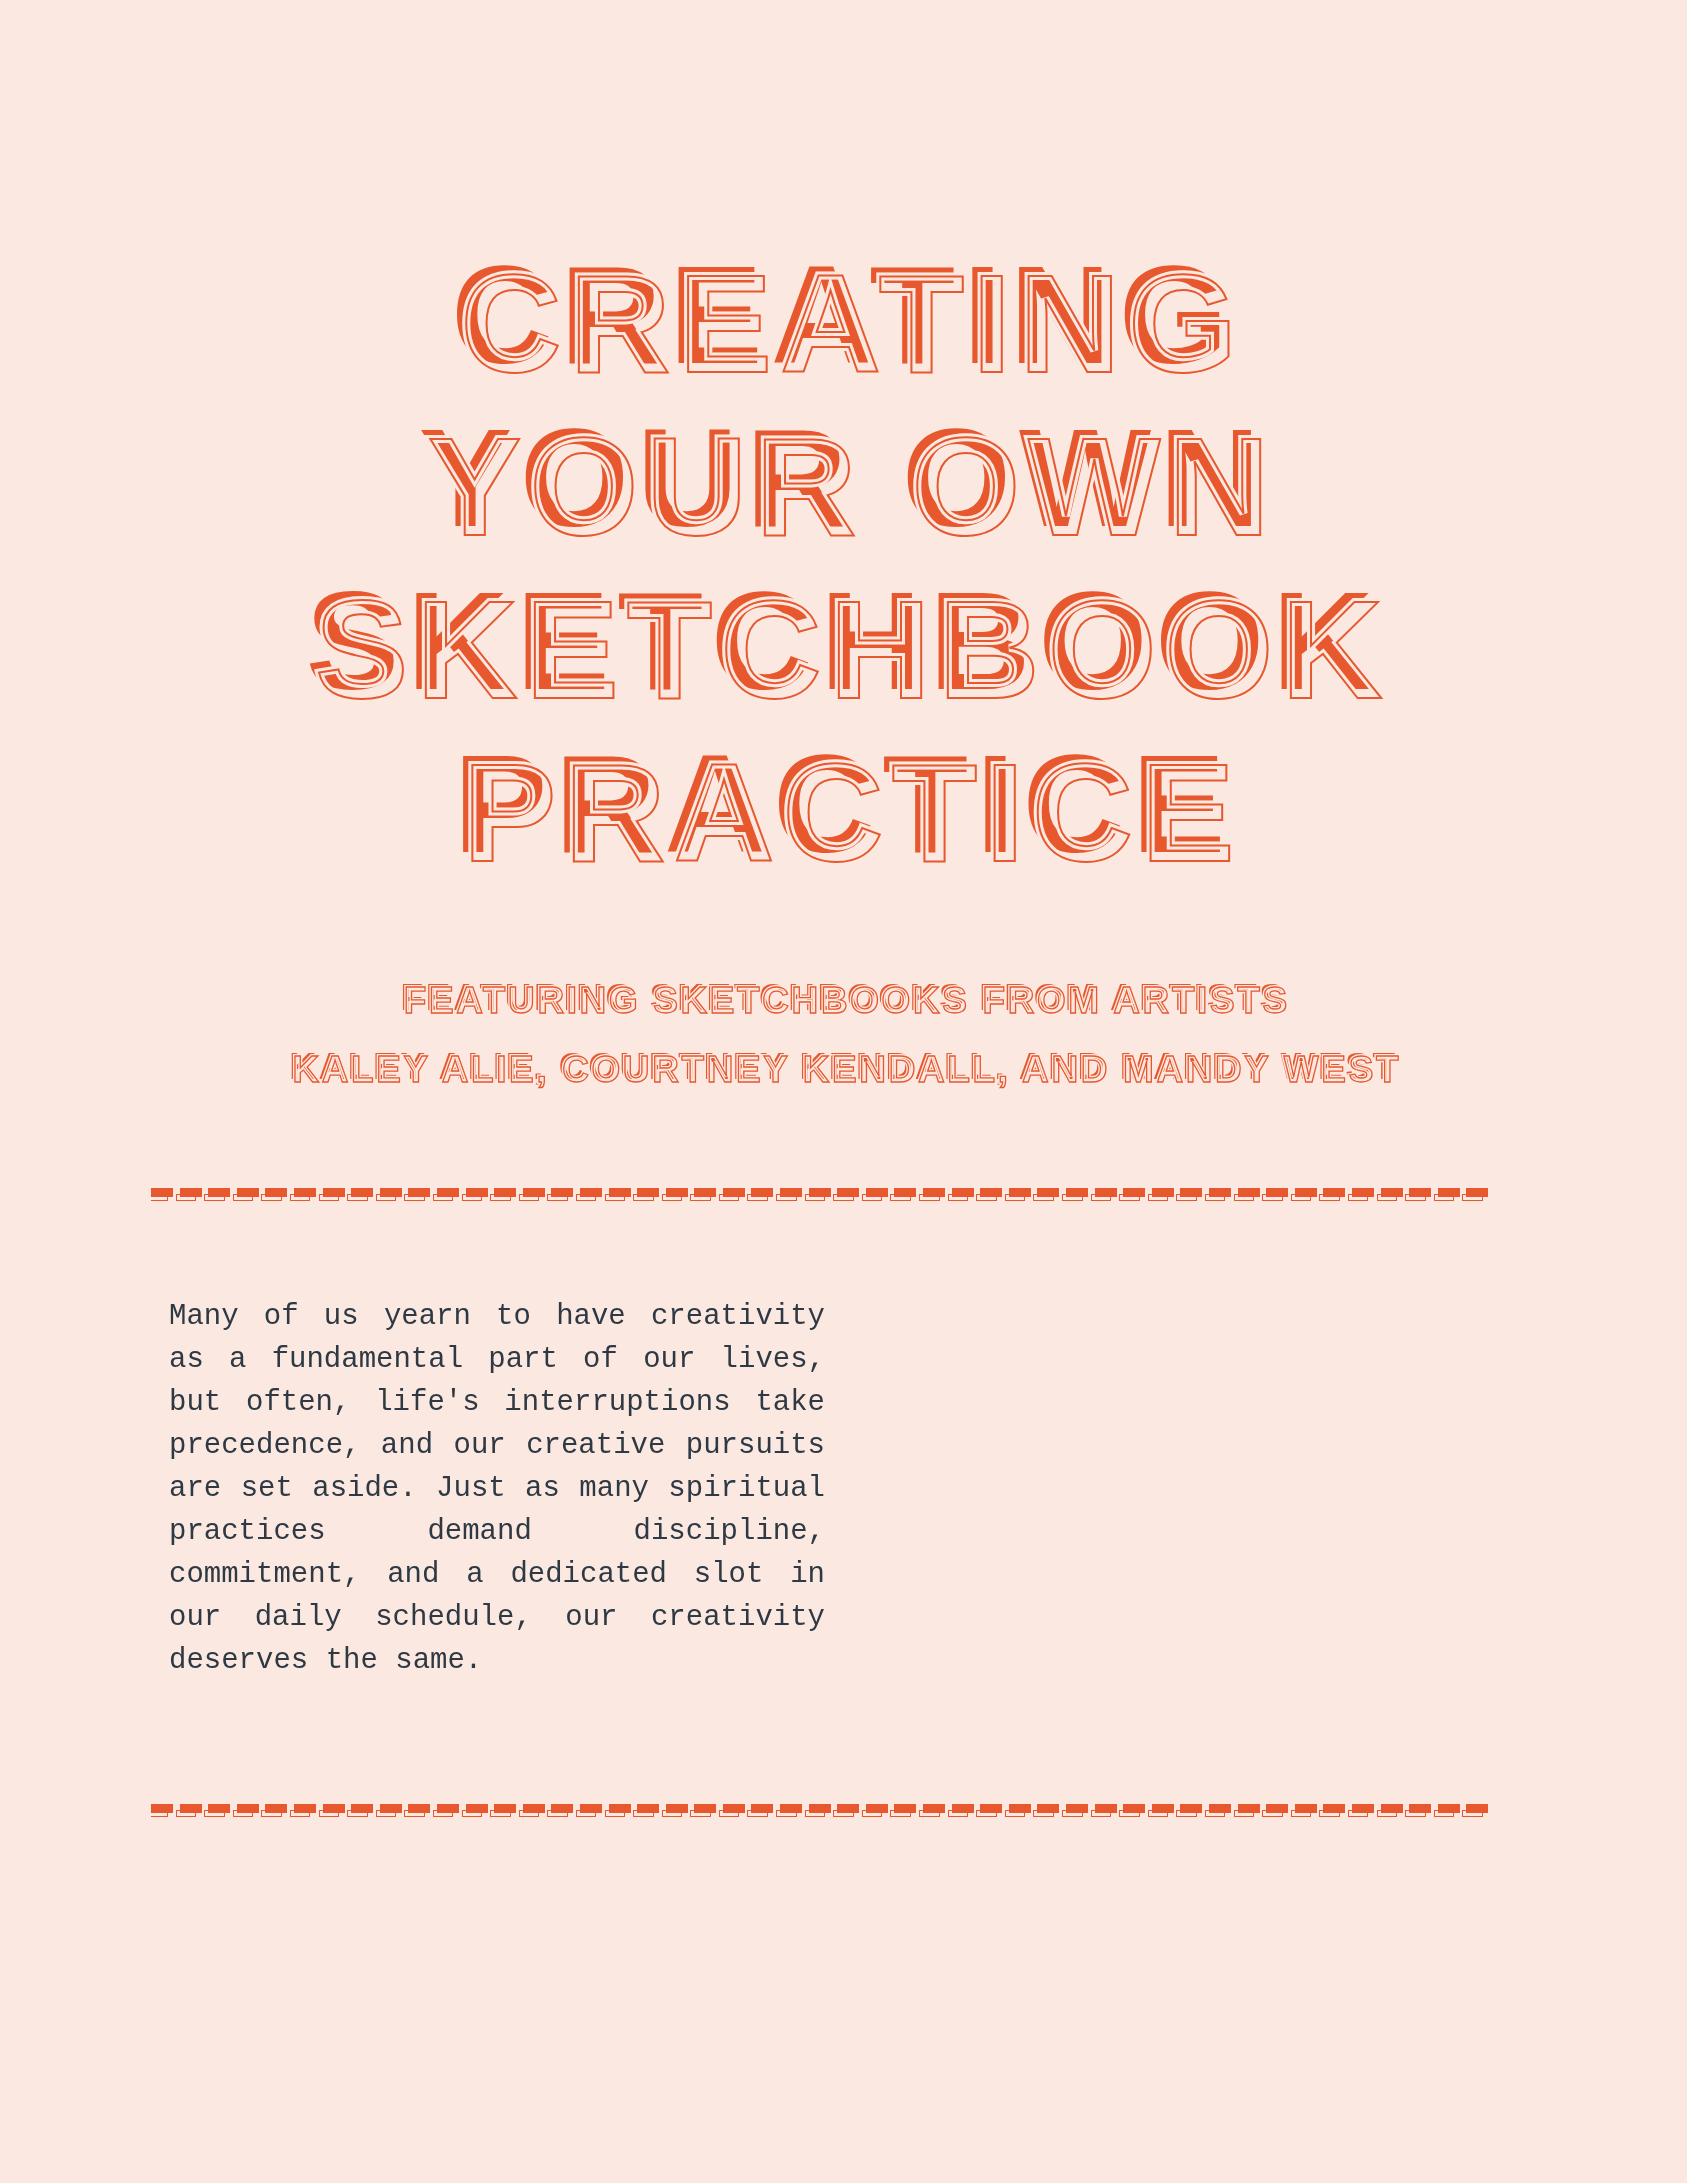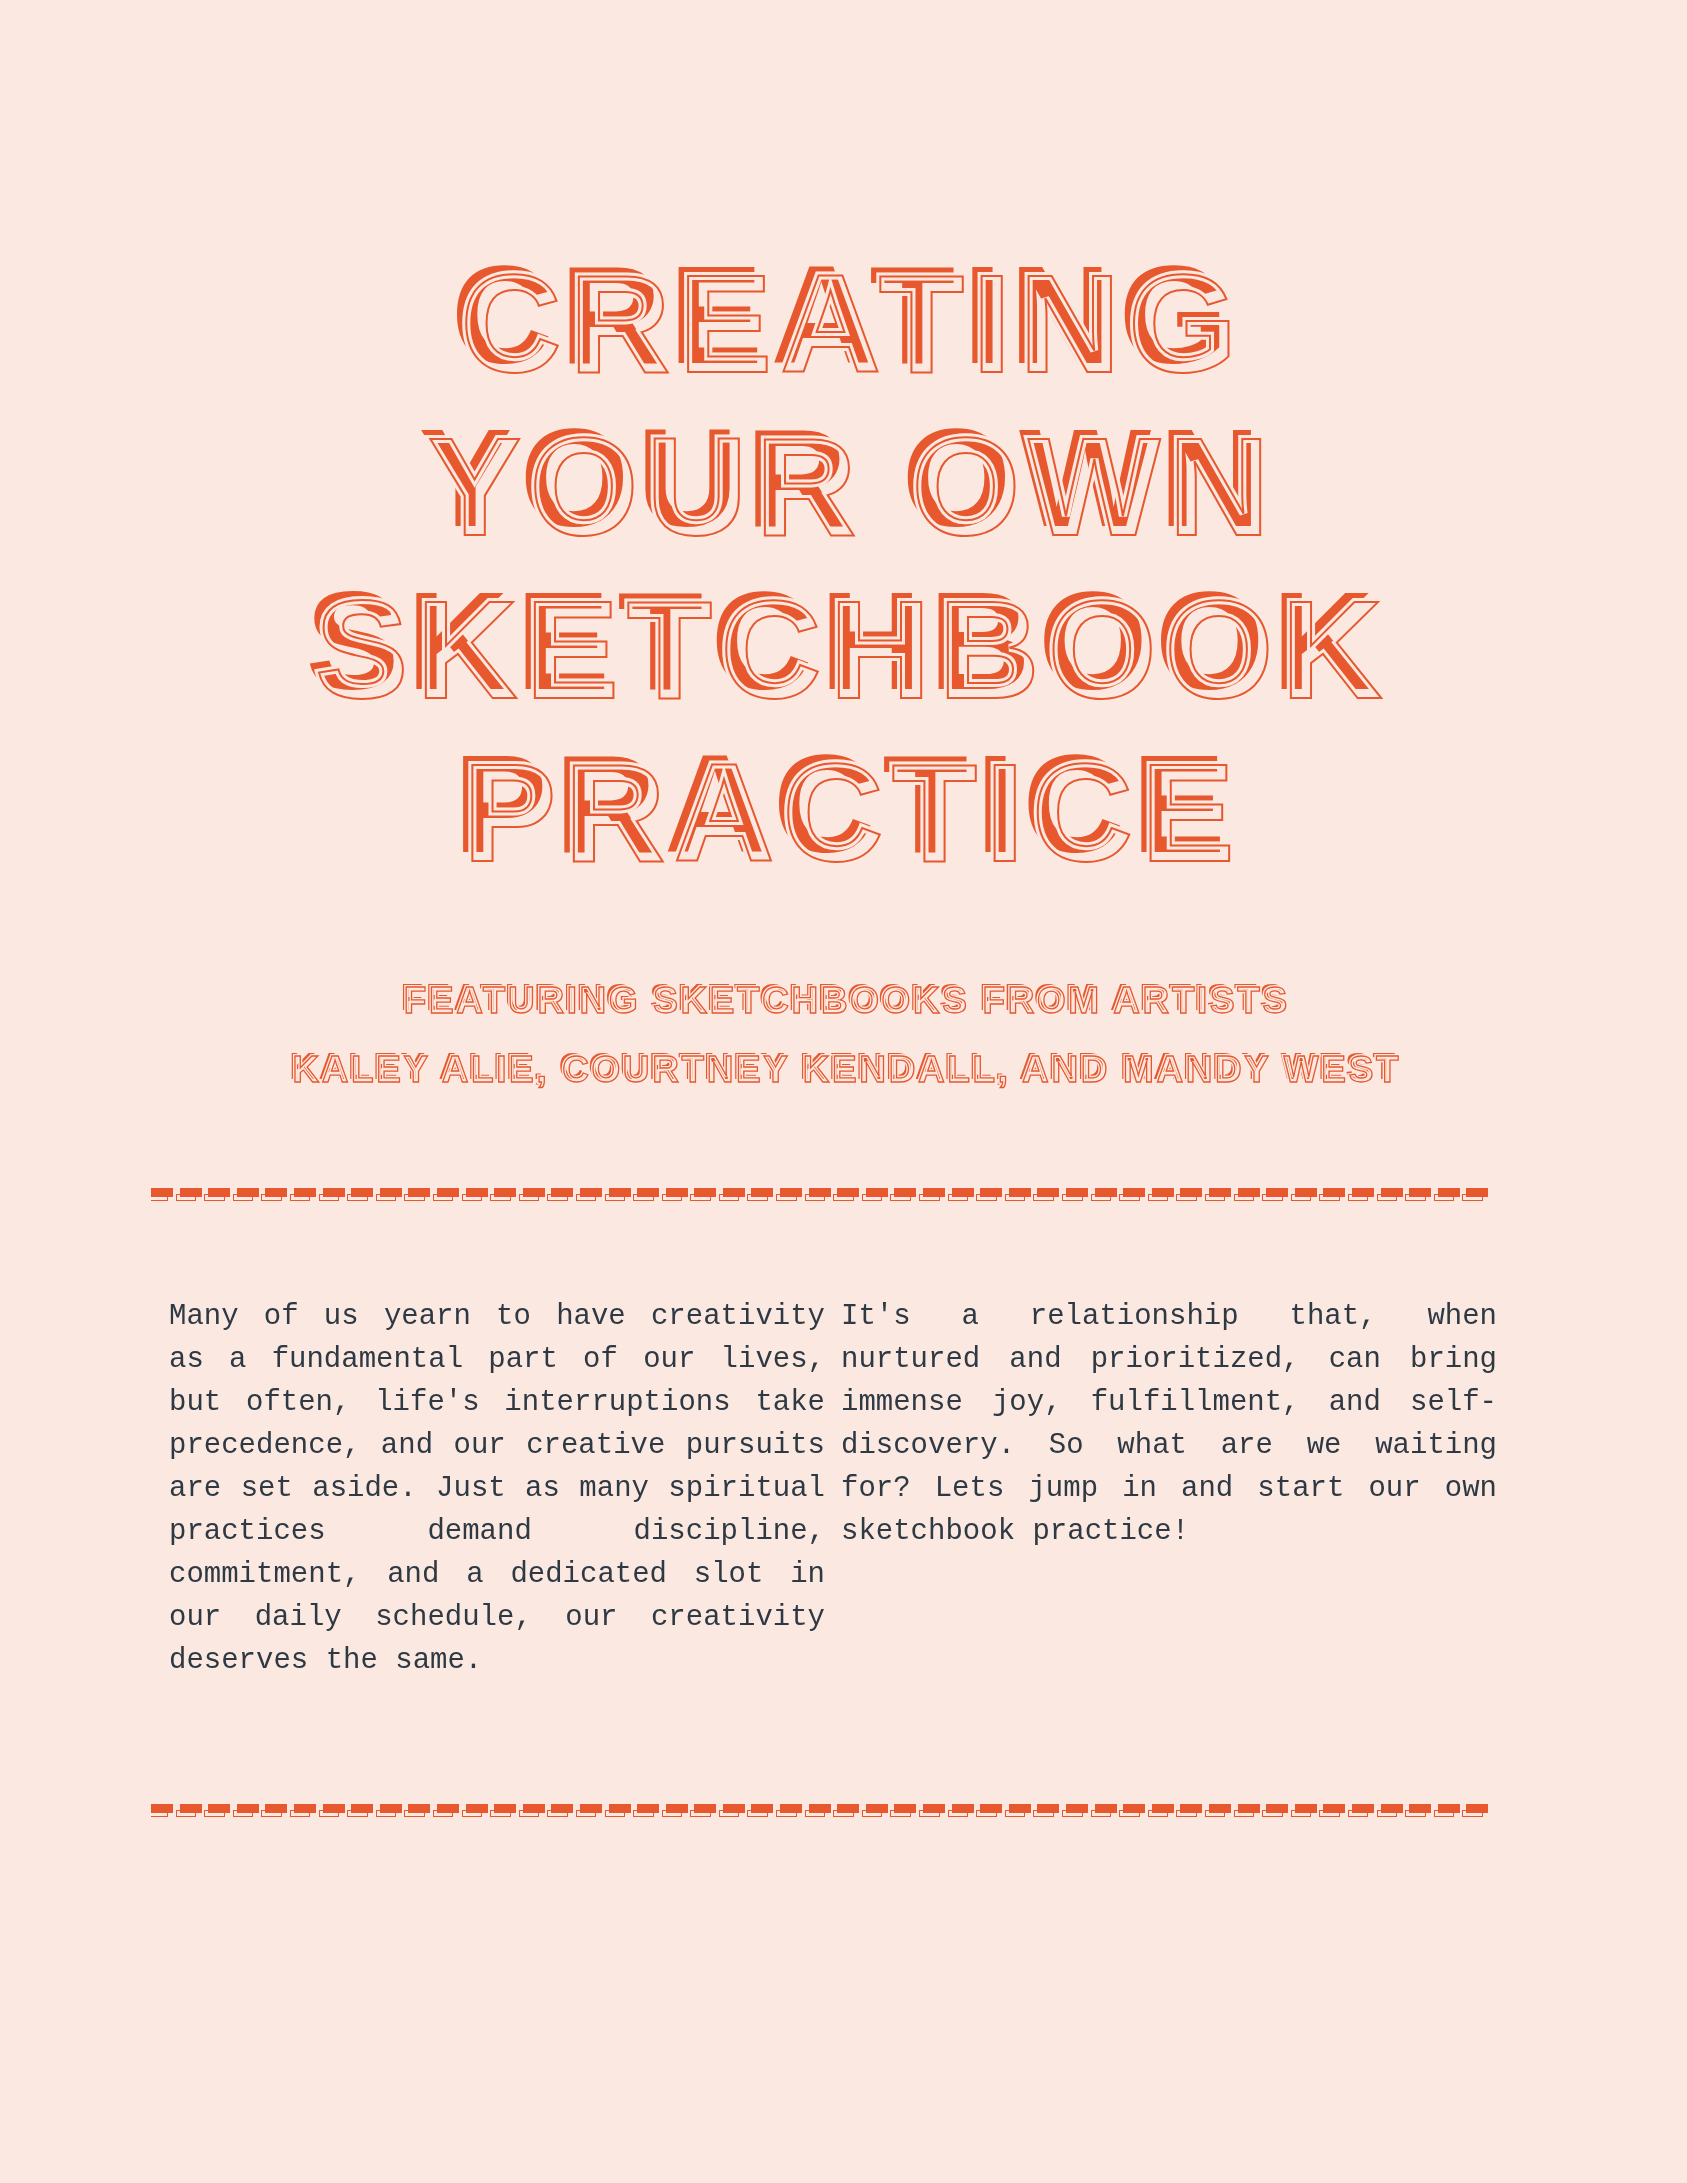--- a/index.html
+++ b/index.html
@@ -216,21 +216,20 @@
       <span class="dash"></span>
       <span class="dash"></span>
       <span class="dash"></span>
       <span class="dash"></span>
       <span class="dash"></span>
       <span class="dash"></span>
     </div>
 
   <div class="columns">
     <div class="column">Many of us yearn to have creativity as a fundamental part of our lives, but often, life's interruptions take precedence, and our creative pursuits are set aside. Just as many spiritual practices demand discipline, commitment, and a dedicated slot in our daily schedule, our creativity deserves the same.</div>
-    <div class="column">It's a relationship that, when nurtured and prioritized, can bring immense joy, fulfillment, and self-discovery. So what are we waiting for? Lets jump in and start our own sketchbook practice!</div>
   </div>
 
   <div class="dashed-divider divider-bottom">
       <span class="dash"></span>
       <span class="dash"></span>
       <span class="dash"></span>
       <span class="dash"></span>
       <span class="dash"></span>
       <span class="dash"></span>
       <span class="dash"></span>

